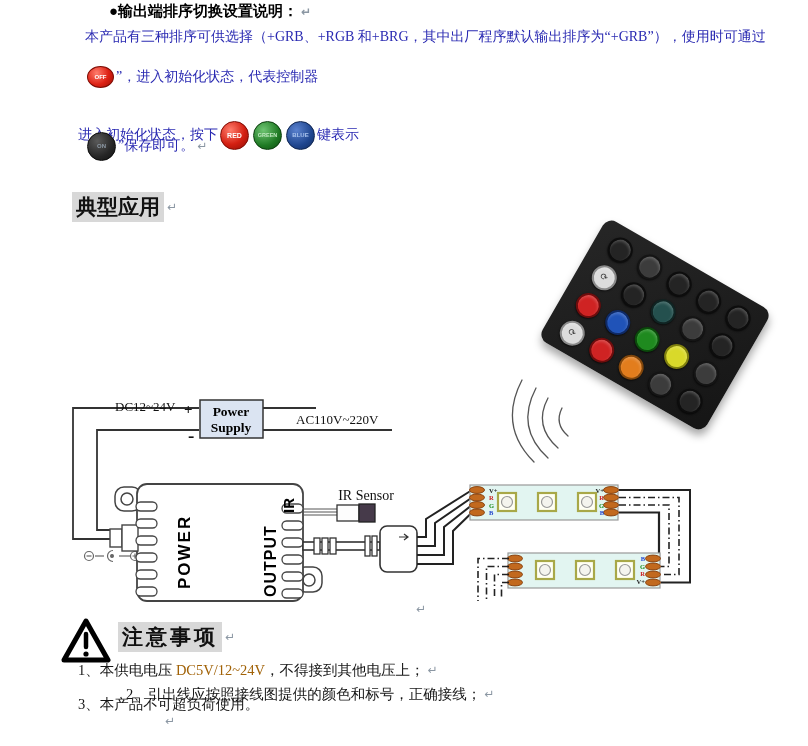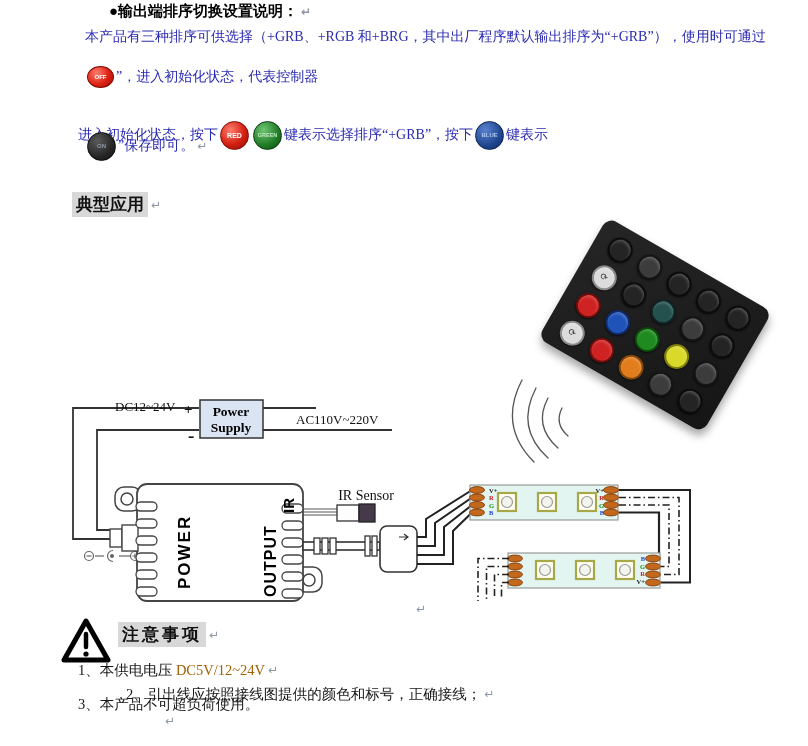--- a/index.html
+++ b/index.html
@@ -17,21 +17,21 @@
         background:radial-gradient(circle at 35% 30%,#ff7d6d,#dd2114 55%,#9c0f05);border:1px solid #7e0b03;}
   .btn-red{width:27px;height:27px;font-size:7px;color:#fff;
         background:radial-gradient(circle at 35% 30%,#ff7d6d,#d42012 55%,#8f0d04);border:1px solid #7e0b03;}
   .btn-green{width:27px;height:27px;font-size:5.5px;color:#bfe8bf;
         background:radial-gradient(circle at 35% 30%,#6fc573,#1f7a24 60%,#0d4a10);border:1px solid #0a3d0d;}
   .btn-blue{width:27px;height:27px;font-size:6px;color:#aac4ee;
         background:radial-gradient(circle at 35% 30%,#5b82cf,#1f468f 60%,#122c60);border:1px solid #0f2550;}
   .btn-on{width:27px;height:27px;font-size:6px;color:#8d99a5;
         background:radial-gradient(circle at 35% 30%,#5a5a5a,#262626 60%,#111);border:1px solid #0a0a0a;}
   .sec-title{position:absolute;font-weight:bold;color:#111;background:#d8d8d8;
-        font-size:17px;padding:1px 4px;display:inline-block;}
+        font-size:21px;padding:1px 4px;display:inline-block;}
   .sec-wrap{position:absolute;display:flex;align-items:center;}
   .note{position:absolute;left:78px;font-size:14.5px;color:#161616;white-space:pre;
         display:flex;align-items:center;height:22px;}
   .note .lat{color:#a16207;}
   .remote{position:absolute;left:560px;top:255px;width:190px;height:140px;
         transform:rotate(30deg);background:linear-gradient(135deg,#262626,#151515);
         border-radius:10px;box-shadow:3px 5px 9px rgba(0,0,0,0.35);
         display:flex;flex-direction:column;justify-content:center;gap:7px;}
   .r-row{display:flex;gap:9px;justify-content:center;}
   .r-btn{width:21px;height:21px;border:2px solid #000;border-radius:50%;
@@ -55,21 +55,20 @@
 
 <div class="line" style="left:85px;top:62px;">
   <span class="ibtn btn-off"><span>OFF</span></span>
   <span>”，进入初始化状态，代表控制器</span>
 </div>
 
 <div class="line" style="left:78px;top:94px;margin-top:26px;">
   <span>进入初始化状态，按下</span>
   <span class="ibtn btn-red"><span>RED</span></span>
   <span class="ibtn btn-green"><span>GREEN</span></span>
-  <span>键表示选择排序“+GRB”，按下</span>
   <span class="ibtn btn-blue"><span>BLUE</span></span>
   <span>键表示</span>
 </div>
 
 <div class="line" style="left:85px;top:131px;">
   <span class="ibtn btn-on"><span>ON</span></span>
   <span>”保存即可。</span>
   <span class="pilcrow">↵</span>
 </div>
 
@@ -289,21 +288,21 @@
   <path d="M26,17 V30" stroke="#000" stroke-width="4.5" stroke-linecap="round"></path>
   <circle cx="26" cy="37" r="2.6" fill="#000"></circle>
 </svg>
 
 <div class="sec-wrap" style="left:118px;top:622px;">
   <span class="sec-title" style="position:static;letter-spacing:3px;">注意事项</span>
   <span class="pilcrow">↵</span>
 </div>
 
 <div class="note" style="top:659px;">
-  <span>1、本供电电压 </span><span class="lat">DC5V/12~24V</span>
+  <span>1、本供电电压 </span><span class="lat">DC5V/12~24V</span><span>，不得接到其他电压上；</span>
   <span class="pilcrow">↵</span>
 </div>
 <div class="note" style="top:683px;margin-left:48px;">
   <span>2、引出线应按照接线图提供的颜色和标号，正确接线；</span>
   <span class="pilcrow">↵</span>
 </div>
 <div class="note" style="top:695px;flex-direction:column;">
   <span>3、本产品不可超负荷使用。</span>
   <span class="pilcrow">↵</span>
 </div>

